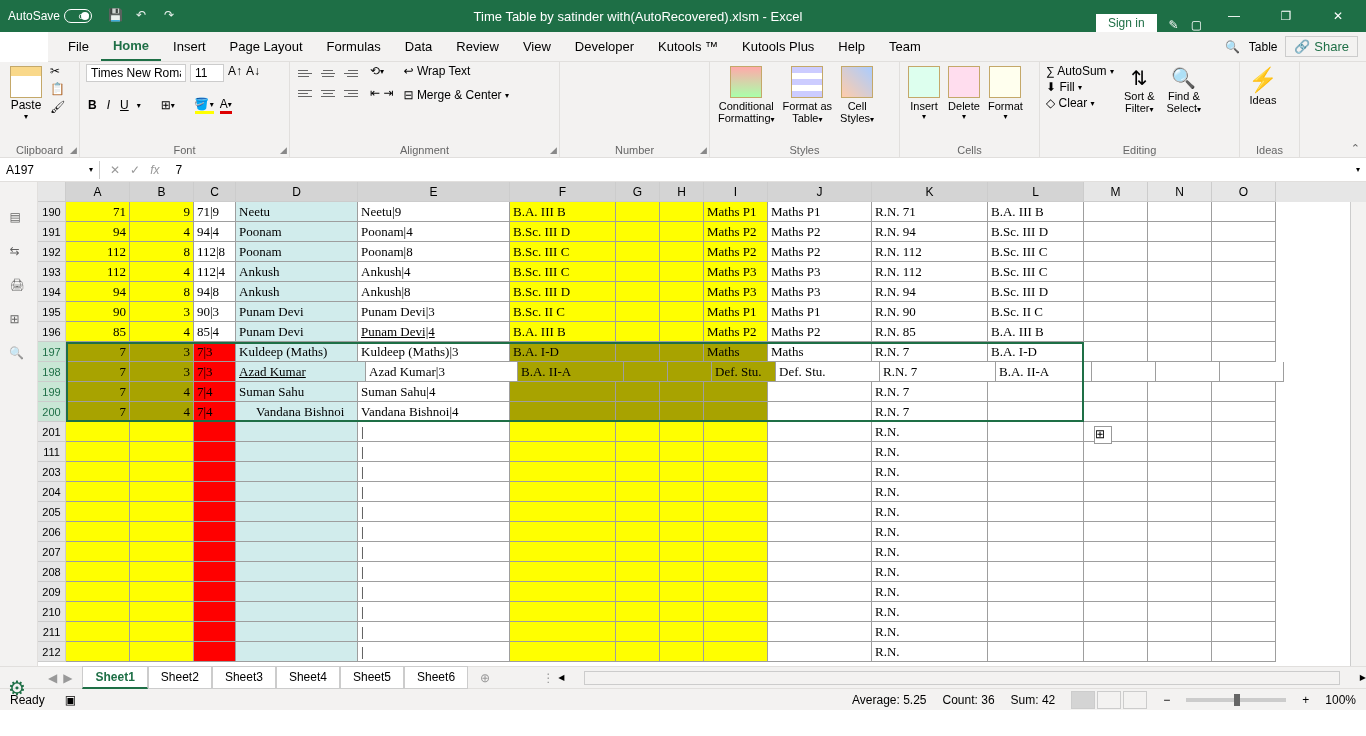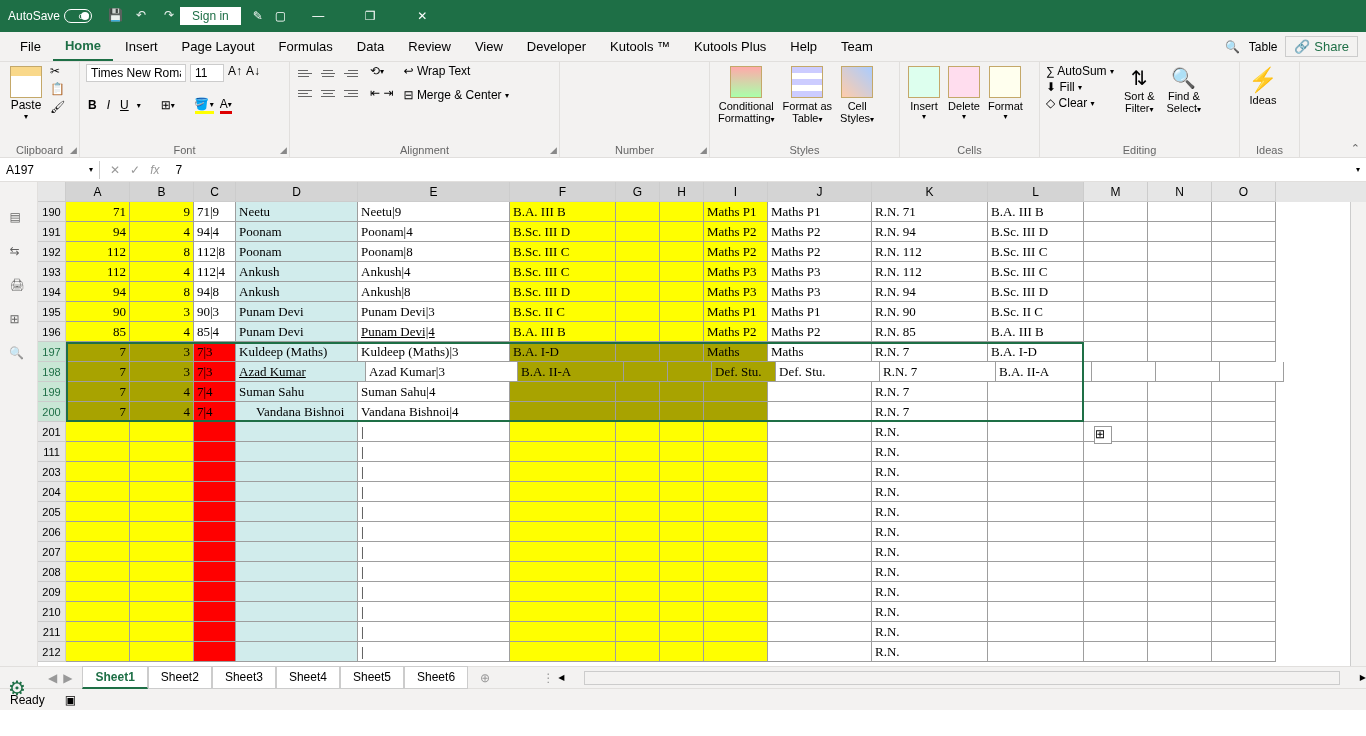--- a/index.html
+++ b/index.html
@@ -5,25 +5,25 @@
 * { box-sizing: border-box; margin: 0; padding: 0; font-family: 'Segoe UI', sans-serif; }
 body { background: #fff; overflow: hidden; width: 1366px; height: 736px; font-size: 12px; }
 
 .titlebar { background: #1e6f46; height: 32px; display: flex; align-items: center; color: #fff; padding: 0 8px; }
 .autosave { display: flex; align-items: center; gap: 4px; font-size: 12px; }
 .toggle { width: 28px; height: 14px; border: 1px solid #fff; border-radius: 7px; display: inline-flex; align-items: center; padding: 0 2px; font-size: 8px; justify-content: flex-end; }
 .toggle-circle { width: 8px; height: 8px; background: #fff; border-radius: 50%; position: absolute; margin-left: 1px; }
 .qat { display: flex; gap: 12px; margin-left: 16px; align-items: center; }
 .qat-icon { width: 16px; height: 16px; opacity: 0.9; }
 .title-center { flex: 1; text-align: center; font-size: 13px; }
-.title-right { display: flex; gap: 12px; align-items: center; }
+.title-right { display: flex; gap: 12px; align-items: flex-end; }
 .signin { background: #fff; color: #1e6f46; padding: 2px 12px; font-size: 12px; }
 .win-btn { width: 40px; height: 32px; display: flex; align-items: center; justify-content: center; color: #fff; }
 
-.ribbon-tabs { background: #f3f2f1; display: flex; align-items: center; height: 30px; padding: 0 8px; border-bottom: 1px solid #e1dfdd; }
+.ribbon-tabs { background: #f3f2f1; display: flex; align-items: center; height: 30px; padding: 0 8px; border-bottom: 1px solid #e1dfdd; margin-left: 48px; }
 .ribbon-tab { padding: 6px 12px; font-size: 13px; cursor: pointer; }
 .ribbon-tab.active { color: #1e6f46; font-weight: 600; border-bottom: 2px solid #1e6f46; }
 .ribbon-right { margin-left: auto; display: flex; gap: 8px; align-items: center; }
 .share-btn { color: #1e6f46; font-size: 13px; padding: 2px 8px; border: 1px solid #ccc; }
 
 .ribbon { background: #f3f2f1; display: flex; height: 96px; border-bottom: 1px solid #e1dfdd; position: relative; }
 .ribbon-group { border-right: 1px solid #e1dfdd; padding: 2px 6px 14px 6px; display: flex; flex-direction: column; position: relative; min-width: 0; }
 .ribbon-group-label { position: absolute; bottom: 1px; left: 0; right: 0; text-align: center; font-size: 11px; color: #666; }
 .ribbon-group-body { display: flex; flex: 1; align-items: flex-start; gap: 4px; }
 .paste-big { display: flex; flex-direction: column; align-items: center; padding: 2px 4px; }
@@ -98,20 +98,21 @@
     <div class="toggle">
         <div class="toggle-circle"></div>
         <span>Off</span>
       </div>
   </div>
   <div class="qat">
     <span class="qat-icon">💾</span>
     <span class="qat-icon">↶</span>
     <span class="qat-icon">↷</span>
   </div>
+  <div class="title-center">Time Table by satinder with(AutoRecovered).xlsm - Excel</div>
   <div class="title-right">
     <div class="signin">Sign in</div>
     <span>✎</span>
     <span>▢</span>
     <div class="win-btn">—</div>
     <div class="win-btn">❐</div>
     <div class="win-btn">✕</div>
   </div>
 </div>
 
@@ -788,13 +789,29 @@
     <span style="color:#999">⋮</span>
     <span class="tri">◀</span>
     <div class="hscroll"></div>
     <span class="tri">▶</span>
   </div>
 </div>
 
 <div class="statusbar">
   <span>Ready</span>
   <span style="margin-left:20px">▣</span>
+  <div class="status-right">
+    <span>Average: 5.25</span>
+    <span>Count: 36</span>
+    <span>Sum: 42</span>
+    <div class="view-btns">
+      <div class="view-btn" style="background:#d4d4d4"></div>
+      <div class="view-btn"></div>
+      <div class="view-btn"></div>
+    </div>
+    <span>−</span>
+    <div class="zoom-slider">
+        <div class="zoom-handle"></div>
+      </div>
+    <span>+</span>
+    <span>100%</span>
+  </div>
 </div>
 
 </body></html>

